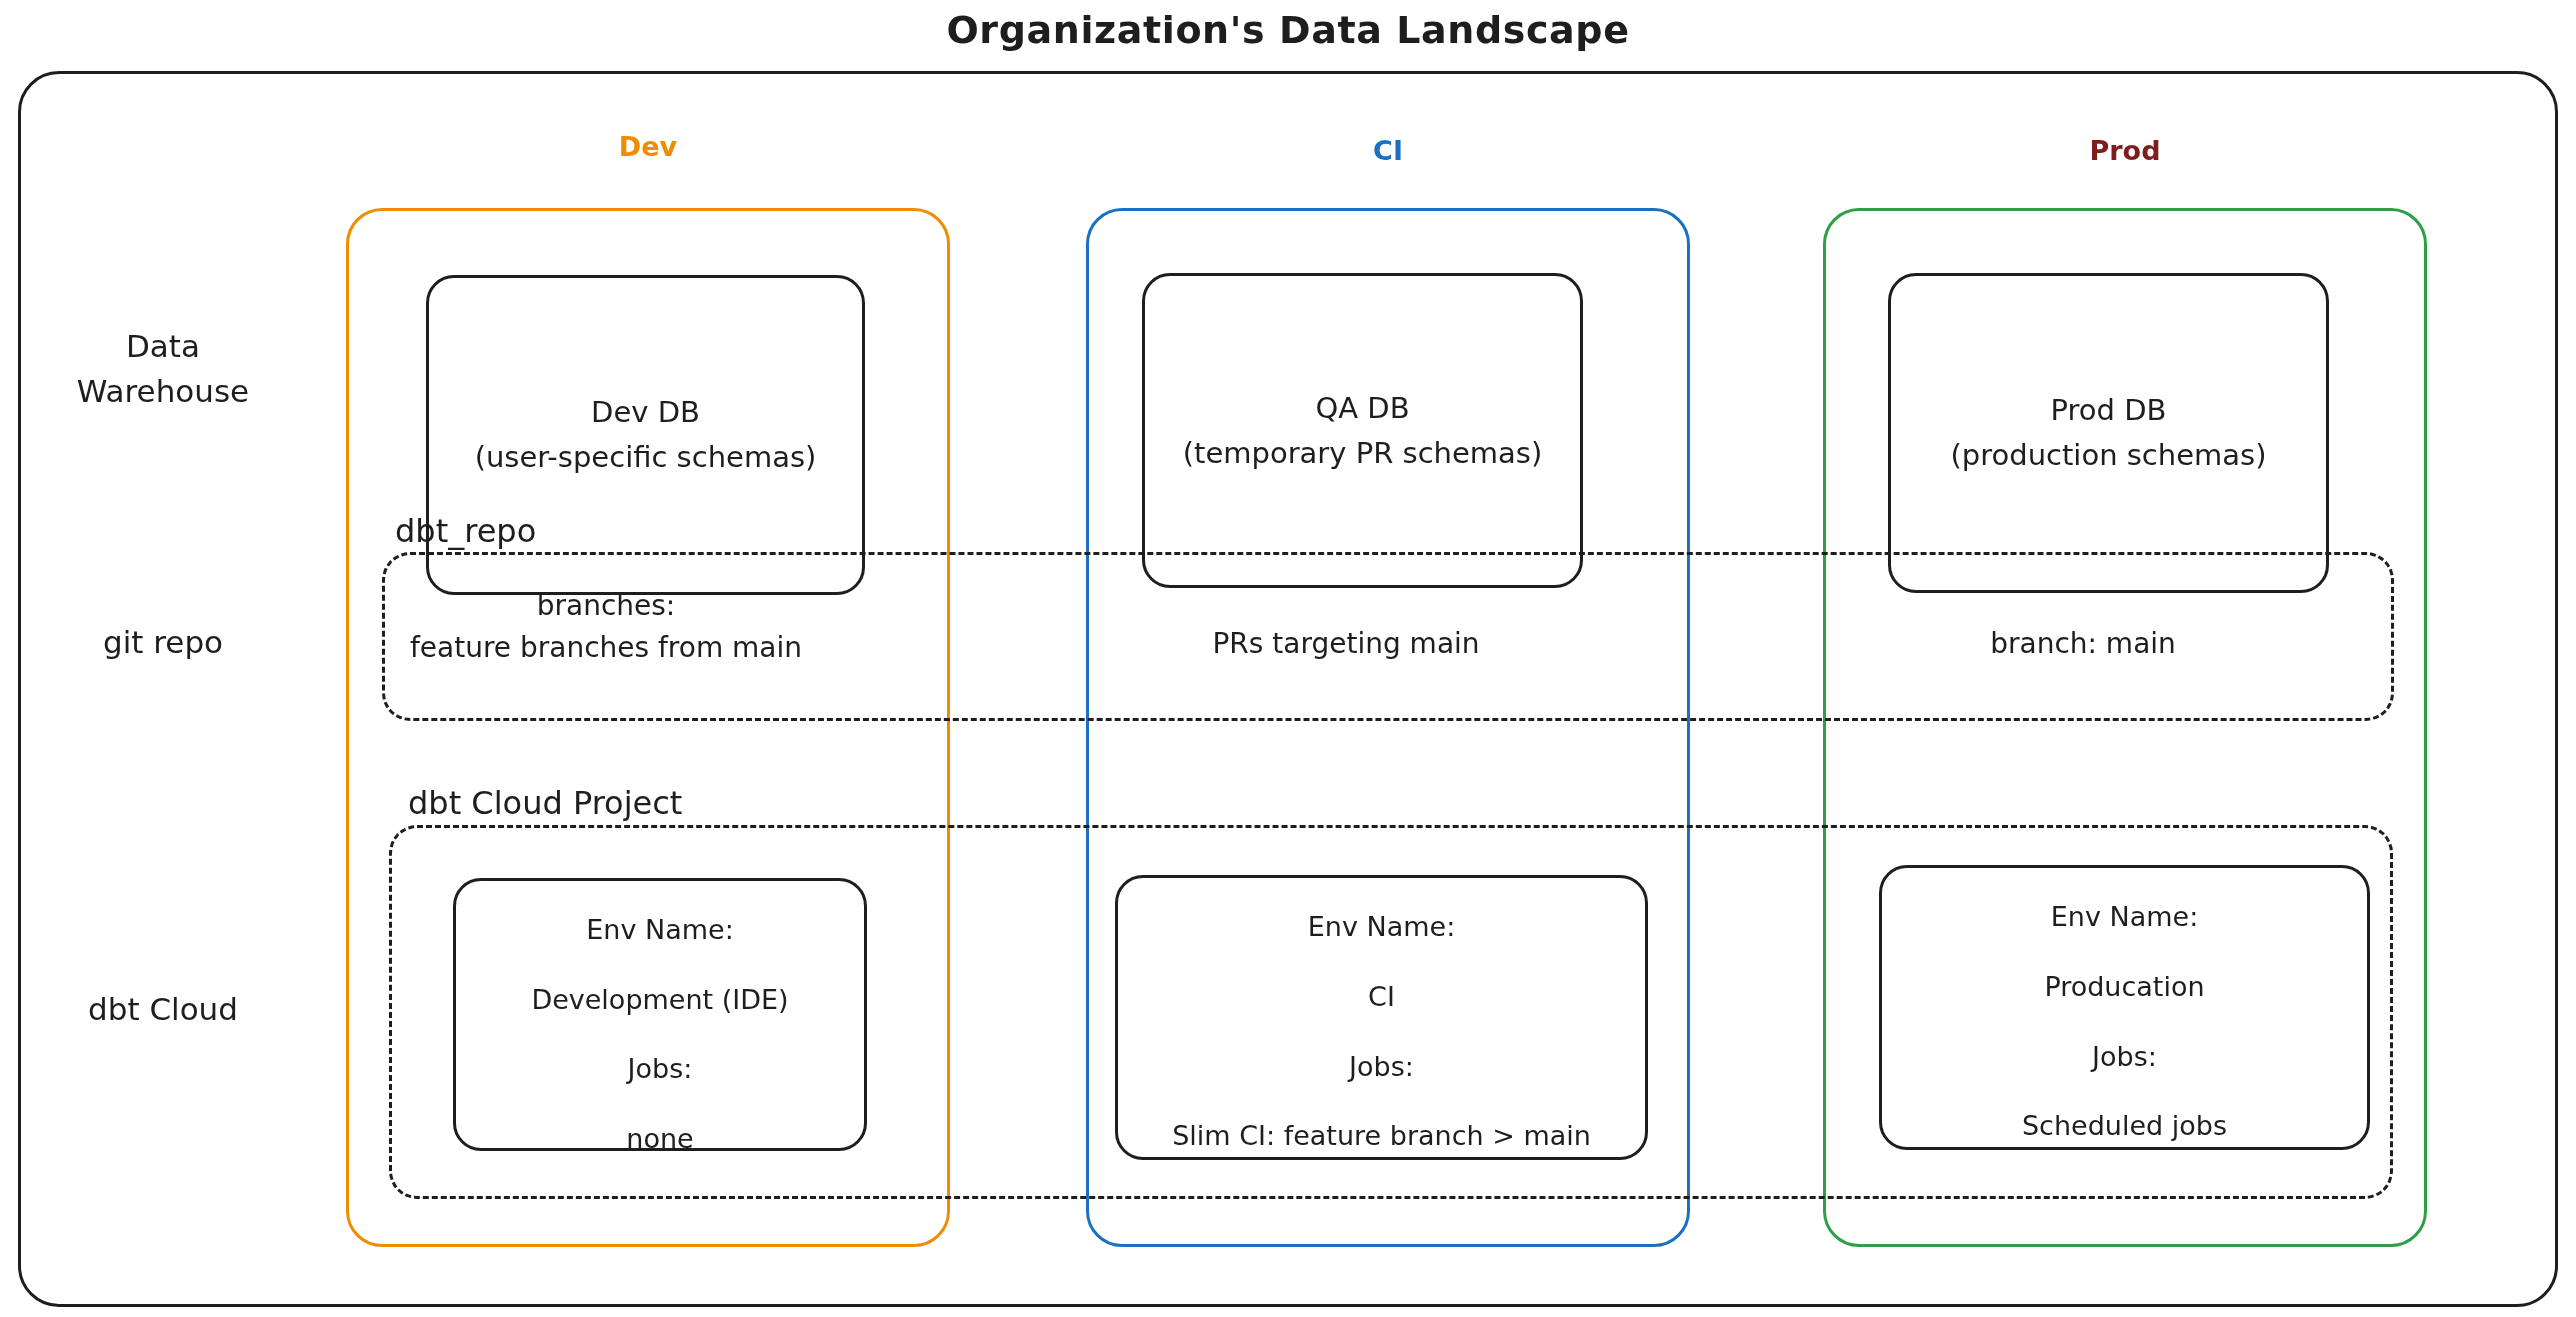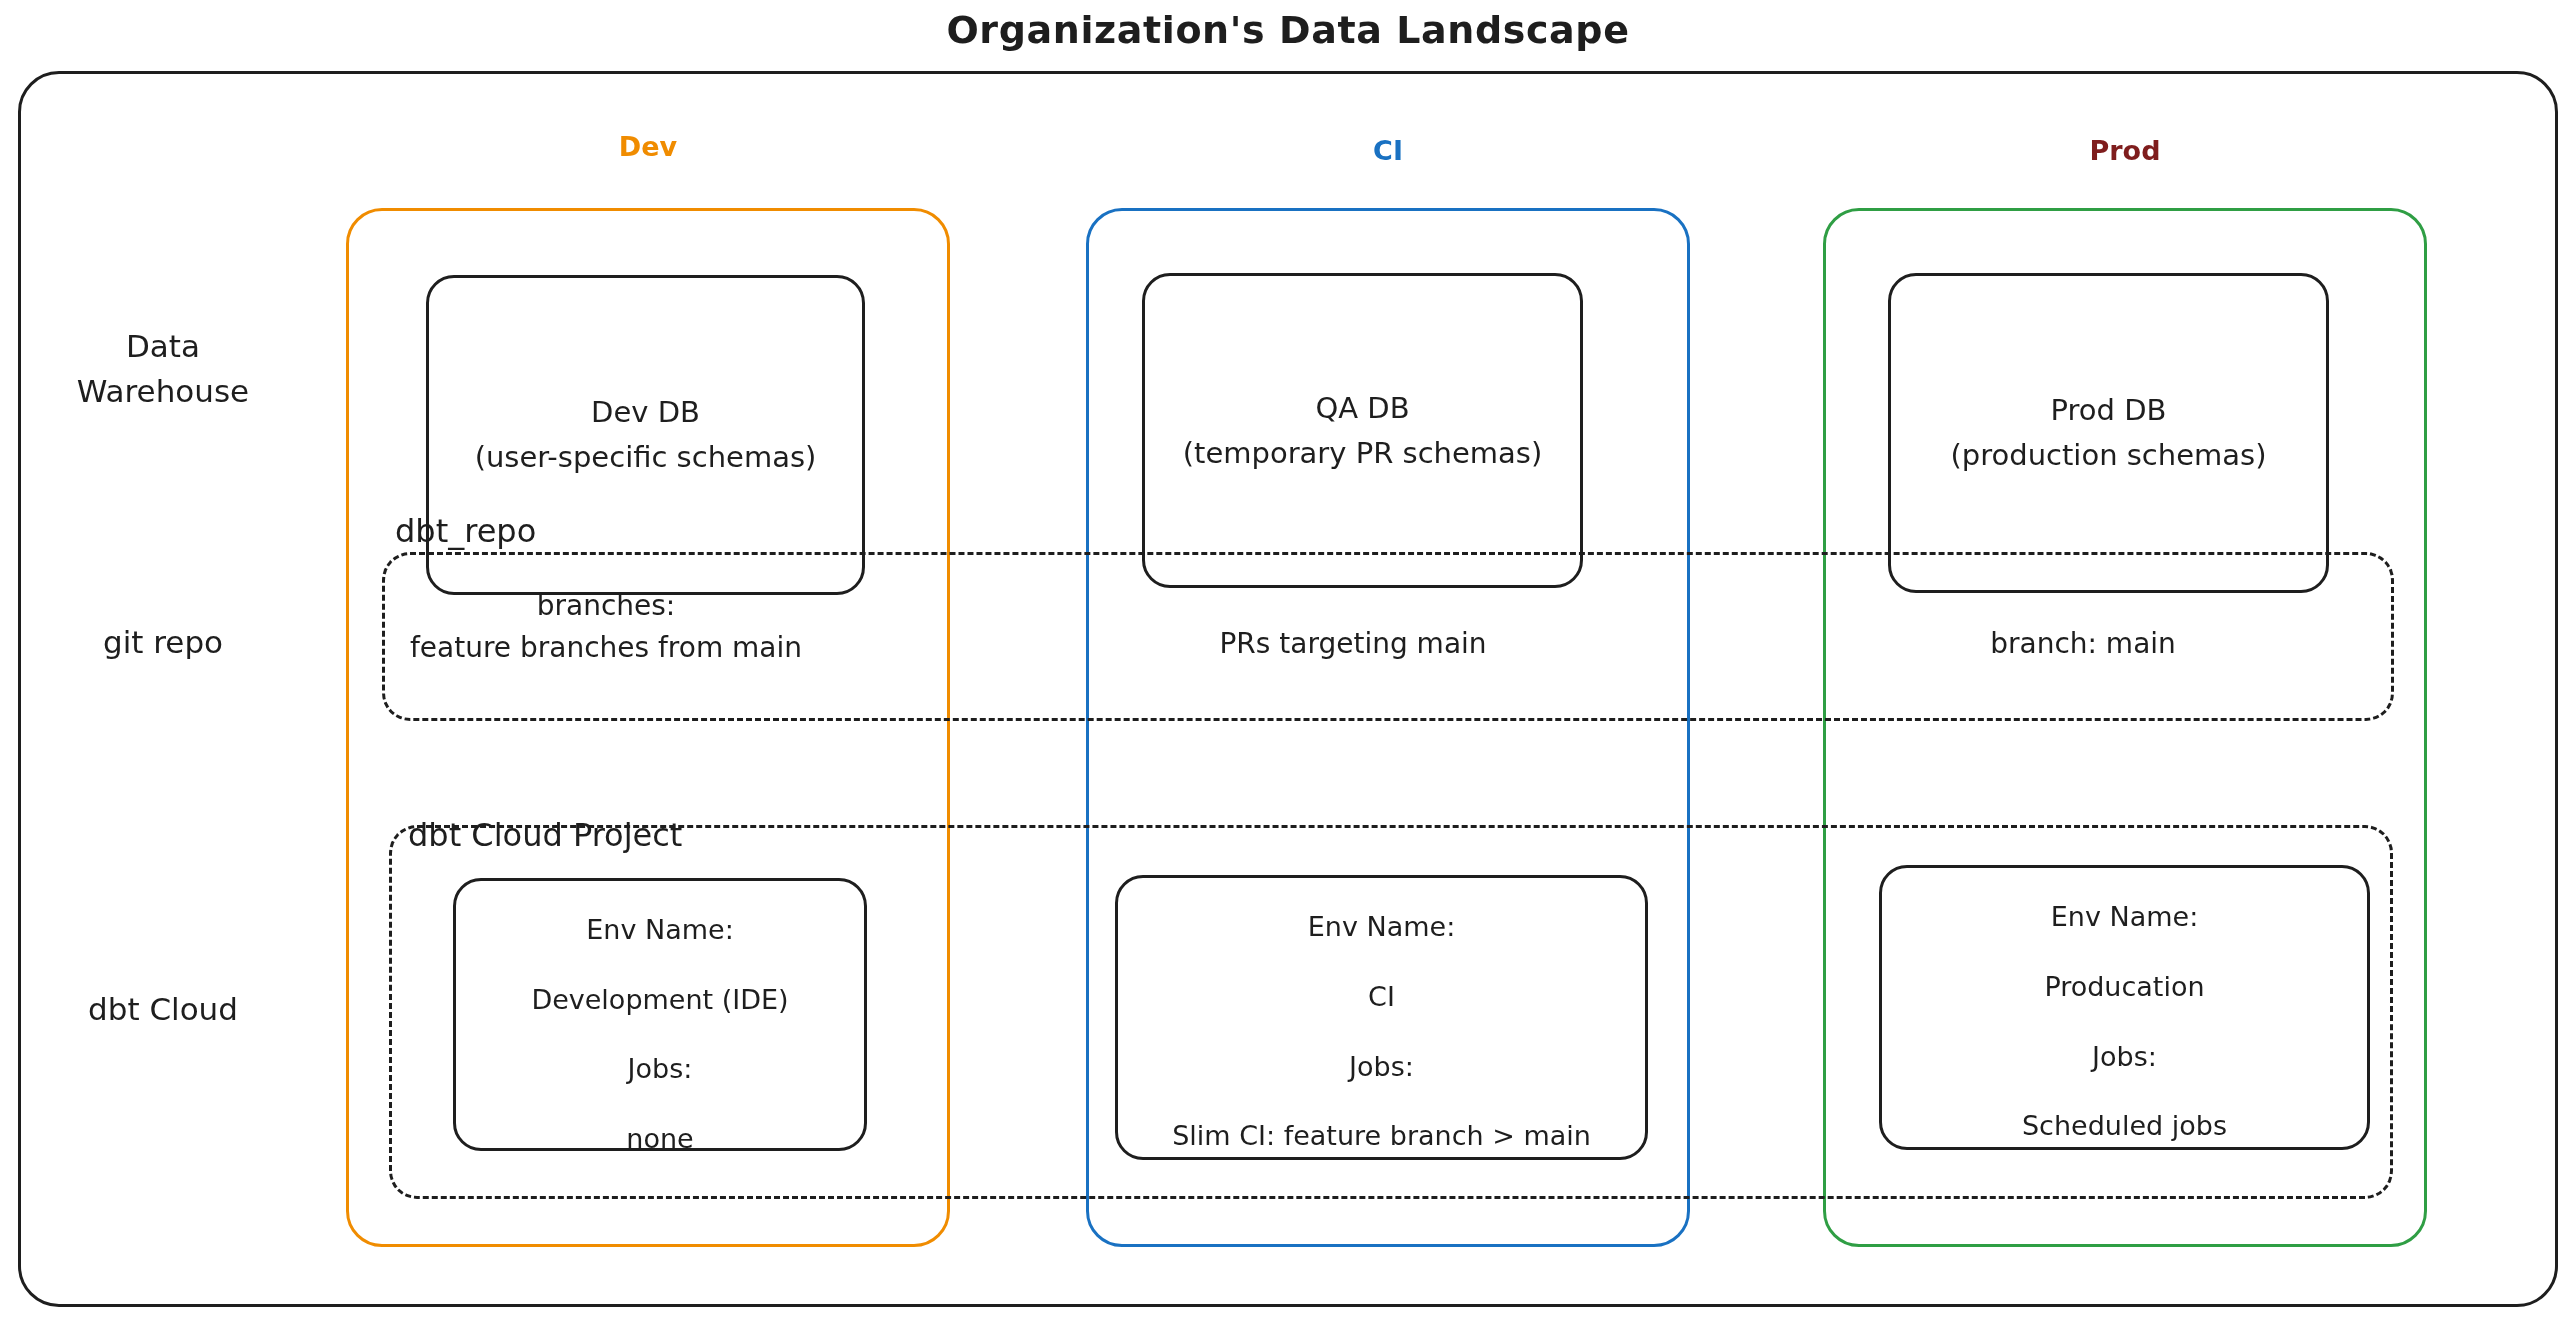--- a/index.html
+++ b/index.html
@@ -60,26 +60,26 @@
   #db-prod{left:1888px;top:273px;width:441px;height:320px;}
 
   
   .dashed-box{
     border:3px dashed #1e1e1e;border-radius:28px;box-sizing:border-box;
   }
   #git-box{left:382px;top:552px;width:2012px;height:169px;}
   #dbt-box{left:389px;top:825px;width:2004px;height:374px;}
   .dashed-label{font-size:32px;}
   #git-box-label{left:395px;top:512px;}
-  #dbt-box-label{left:408px;top:784px;margin-top:32px;}
+  #dbt-box-label{left:408px;top:784px;}
 
   
   .git-text{width:520px;text-align:center;font-size:28px;line-height:1.5;}
   #git-dev{left:346px;top:585px;}
-  #git-ci{left:1086px;top:623px;padding-left:7px;}
+  #git-ci{left:1086px;top:623px;}
   #git-prod{left:1823px;top:623px;}
 
   
   .env-box{
     border:3.6px solid #1e1e1e;border-radius:28px;box-sizing:border-box;
     display:flex;flex-direction:column;justify-content:space-evenly;
     font-size:27px;line-height:1.5;text-align:center;
   }
   #env-dev{left:453px;top:878px;width:414px;height:273px;}
   #env-ci{left:1115px;top:875px;width:533px;height:285px;}

